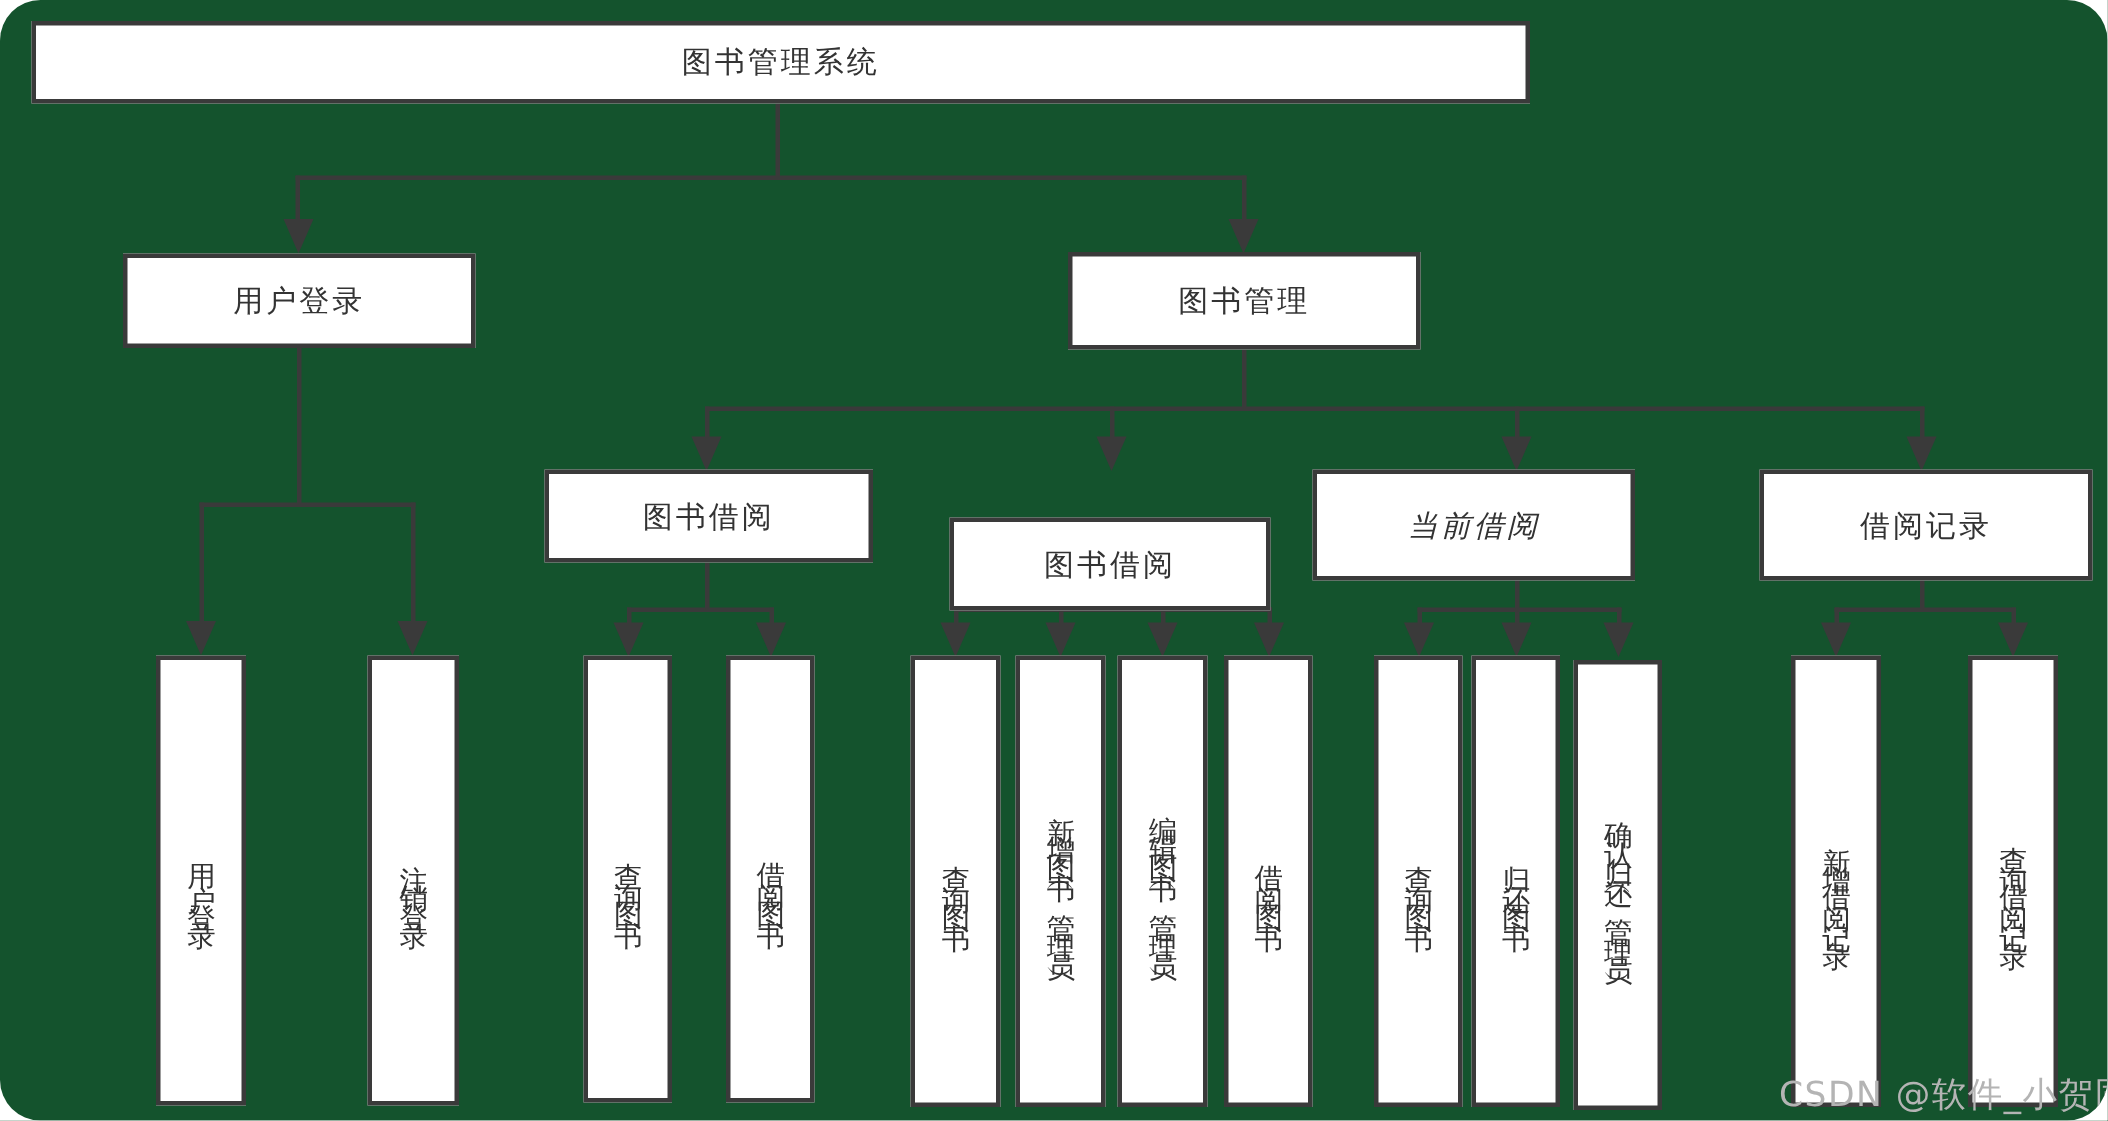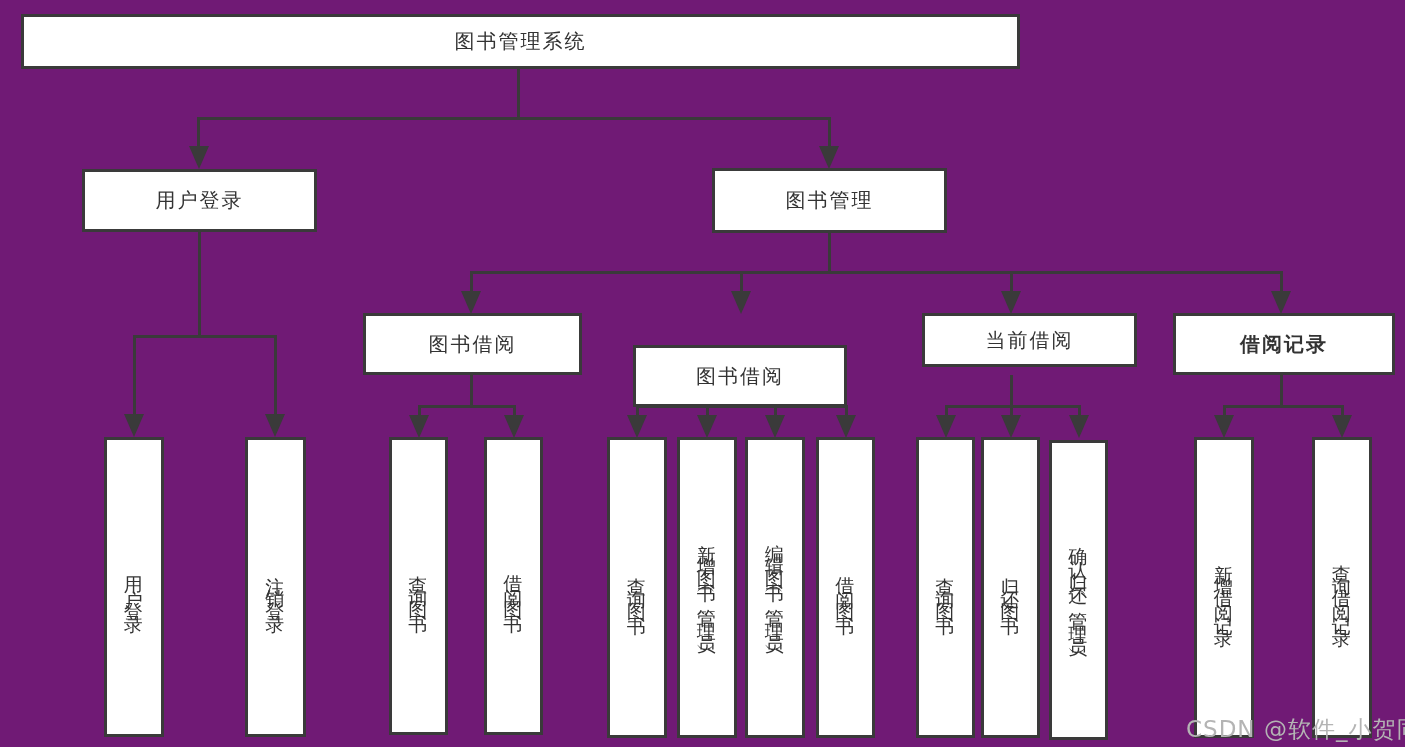--- a/index.html
+++ b/index.html
@@ -27,21 +27,21 @@
   }
   .watermark{
     position:absolute;left:1186px;top:714px;
     font-size:23px;letter-spacing:1px;color:#b4b4b4;
     white-space:nowrap;z-index:5;
   }
 </style>
 </head>
 <body>
 
-<div class="diagram" style="background: #701a75; color: rgb(51, 51, 51);">
+<div class="diagram" style="background: #14532d; color: rgb(51, 51, 51); border-radius: 27px;">
 
   <div class="vline" style="left: 517px; top: 69px; height: 50px; background: rgb(58, 58, 58);"></div>
   <div class="hline" style="left: 197px; top: 117px; width: 634px; background: rgb(58, 58, 58);"></div>
   <div class="vline" style="left: 197px; top: 117px; height: 31px; background: rgb(58, 58, 58);"></div>
   <div class="arrow" style="left: 189px; top: 146px; border-top-color: rgb(58, 58, 58);"></div>
   <div class="vline" style="left: 828px; top: 117px; height: 31px; background: rgb(58, 58, 58);"></div>
   <div class="arrow" style="left: 819px; top: 146px; border-top-color: rgb(58, 58, 58);"></div>
 
   <div class="vline" style="left: 198px; top: 232px; height: 106px; background: rgb(58, 58, 58);"></div>
   <div class="hline" style="left: 133px; top: 335px; width: 144px; background: rgb(58, 58, 58);"></div>
@@ -105,24 +105,24 @@
   <div class="node h" style="left: 712px; top: 168px; width: 235px; height: 65px; border-color: rgb(58, 58, 58); text-align: right;">
     <span>图书管理</span>
   </div>
 
   <div class="node h" style="left: 363px; top: 313px; width: 219px; height: 62px; border-color: rgb(58, 58, 58);">
     <span>图书借阅</span>
   </div>
   <div class="node h" style="left: 633px; top: 313px; width: 214px; height: 62px; border-color: rgb(58, 58, 58); margin-top: 32px;">
     <span>图书借阅</span>
   </div>
-  <div class="node h" style="left: 922px; top: 313px; width: 215px; height: 54px; border-color: rgb(58, 58, 58);">
+  <div class="node h" style="left: 875px; top: 313px; width: 215px; height: 74px; border-color: rgb(58, 58, 58); font-style: italic;">
     <span>当前借阅</span>
   </div>
-  <div class="node h" style="left: 1173px; top: 313px; width: 222px; height: 62px; border-color: rgb(58, 58, 58); font-weight: bold;">
+  <div class="node h" style="left: 1173px; top: 313px; width: 222px; height: 74px; border-color: rgb(58, 58, 58);">
     <span>借阅记录</span>
   </div>
 
   <div class="node v" style="left: 104px; top: 437px; width: 60px; height: 300px; border-color: rgb(58, 58, 58);">
     <span>用户登录</span>
   </div>
   <div class="node v" style="left: 245px; top: 437px; width: 61px; height: 300px; border-color: rgb(58, 58, 58);">
     <span>注销登录</span>
   </div>
 

